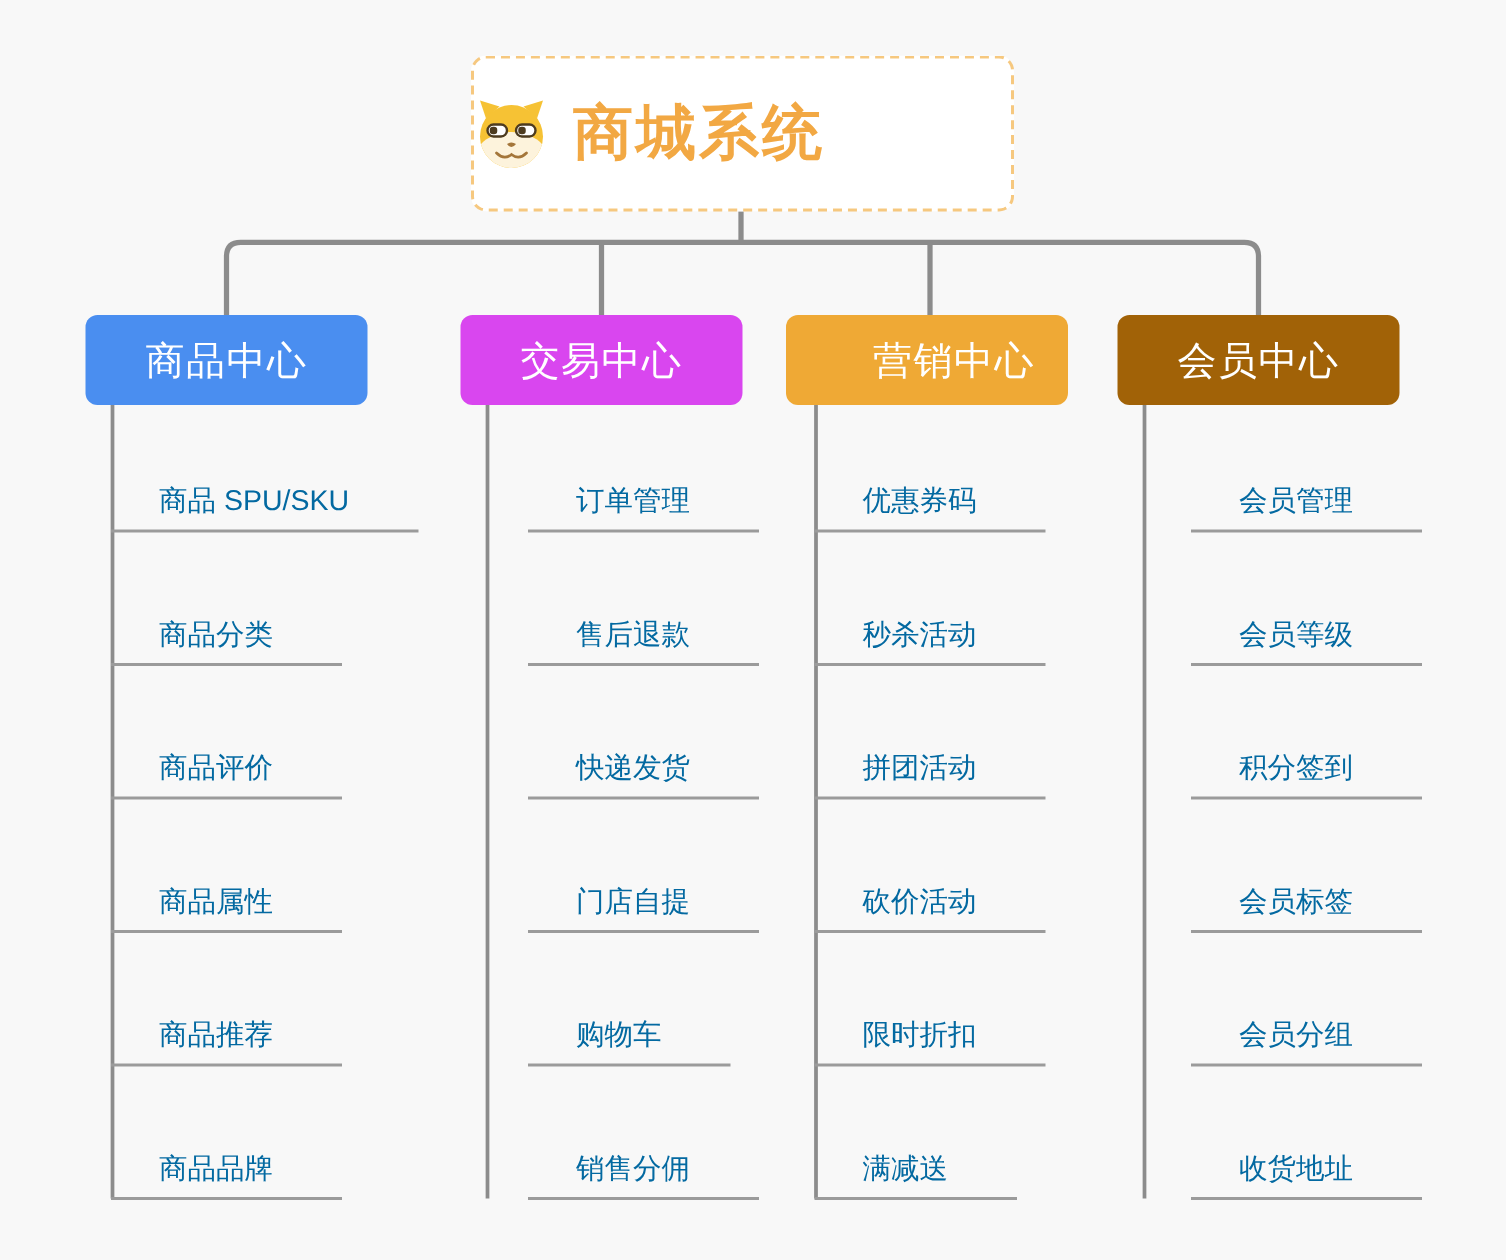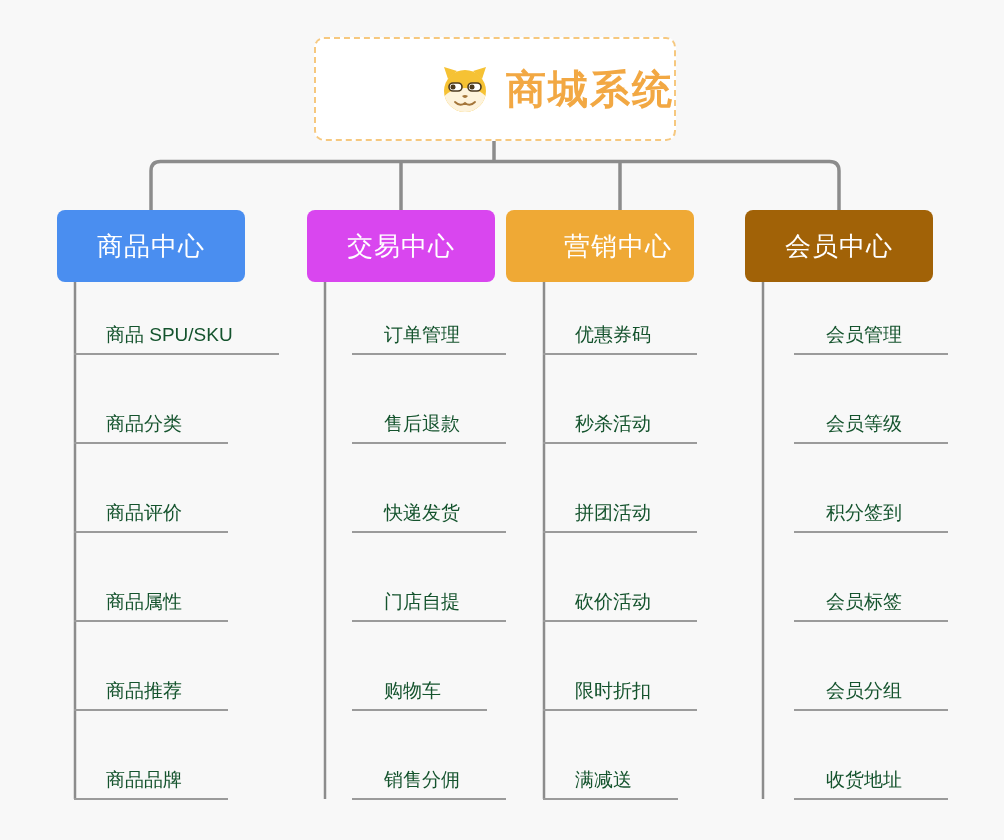--- a/index.html
+++ b/index.html
@@ -13,46 +13,46 @@
 
   
   .connectors { position:absolute; left:0; top:0; width:1004px; height:840px; z-index:0; }
 
   
   .root-node {
     position:absolute; left:314px; top:37px; width:362px; height:104px;
     background:#ffffff;
     border:2px dashed #f6c87f;
     border-radius:10px;
-    display:flex; align-items:center; justify-content:flex-end; gap:16px;
+    display:flex; align-items:center; justify-content:flex-start; gap:16px;
     z-index:2;
   }
   .root-title {
     font-size:40px; font-weight:600; color:#f2a843; letter-spacing:2px;
     line-height:1;
   }
   .root-icon { width:50px; height:48px; flex:0 0 auto; }
 
   
   .branch-box {
-    position:absolute; top:210px; width:188px; height:72px;
+    position:absolute; top:210px; width:188px; height:60px;
     border-radius:8px;
     color:#ffffff; font-size:26px; letter-spacing:1px;
     display:flex; align-items:center; justify-content:center;
     z-index:2;
   }
   .branch-0 { left:57px; }
   .branch-1 { left:307px; }
-  .branch-2 { left:506px;padding-left:36px; }
+  .branch-2 { left:524px;padding-left:36px; }
   .branch-3 { left:745px; }
 
   
   .leaf {
     position:absolute;
-    font-size:19px; color:#14532d; line-height:24px;
+    font-size:19px; color:#0369a1; line-height:24px;
     padding:0 46px 6px 32px;
     border-bottom:2px solid #9b9b9b;
     white-space:nowrap;
     z-index:1;
   }
   .col-0 { left:74px; }
   .col-1 { left:324px;margin-left:28px; }
   .col-2 { left:543px; }
   .col-3 { left:762px;margin-left:32px; }
 </style>

